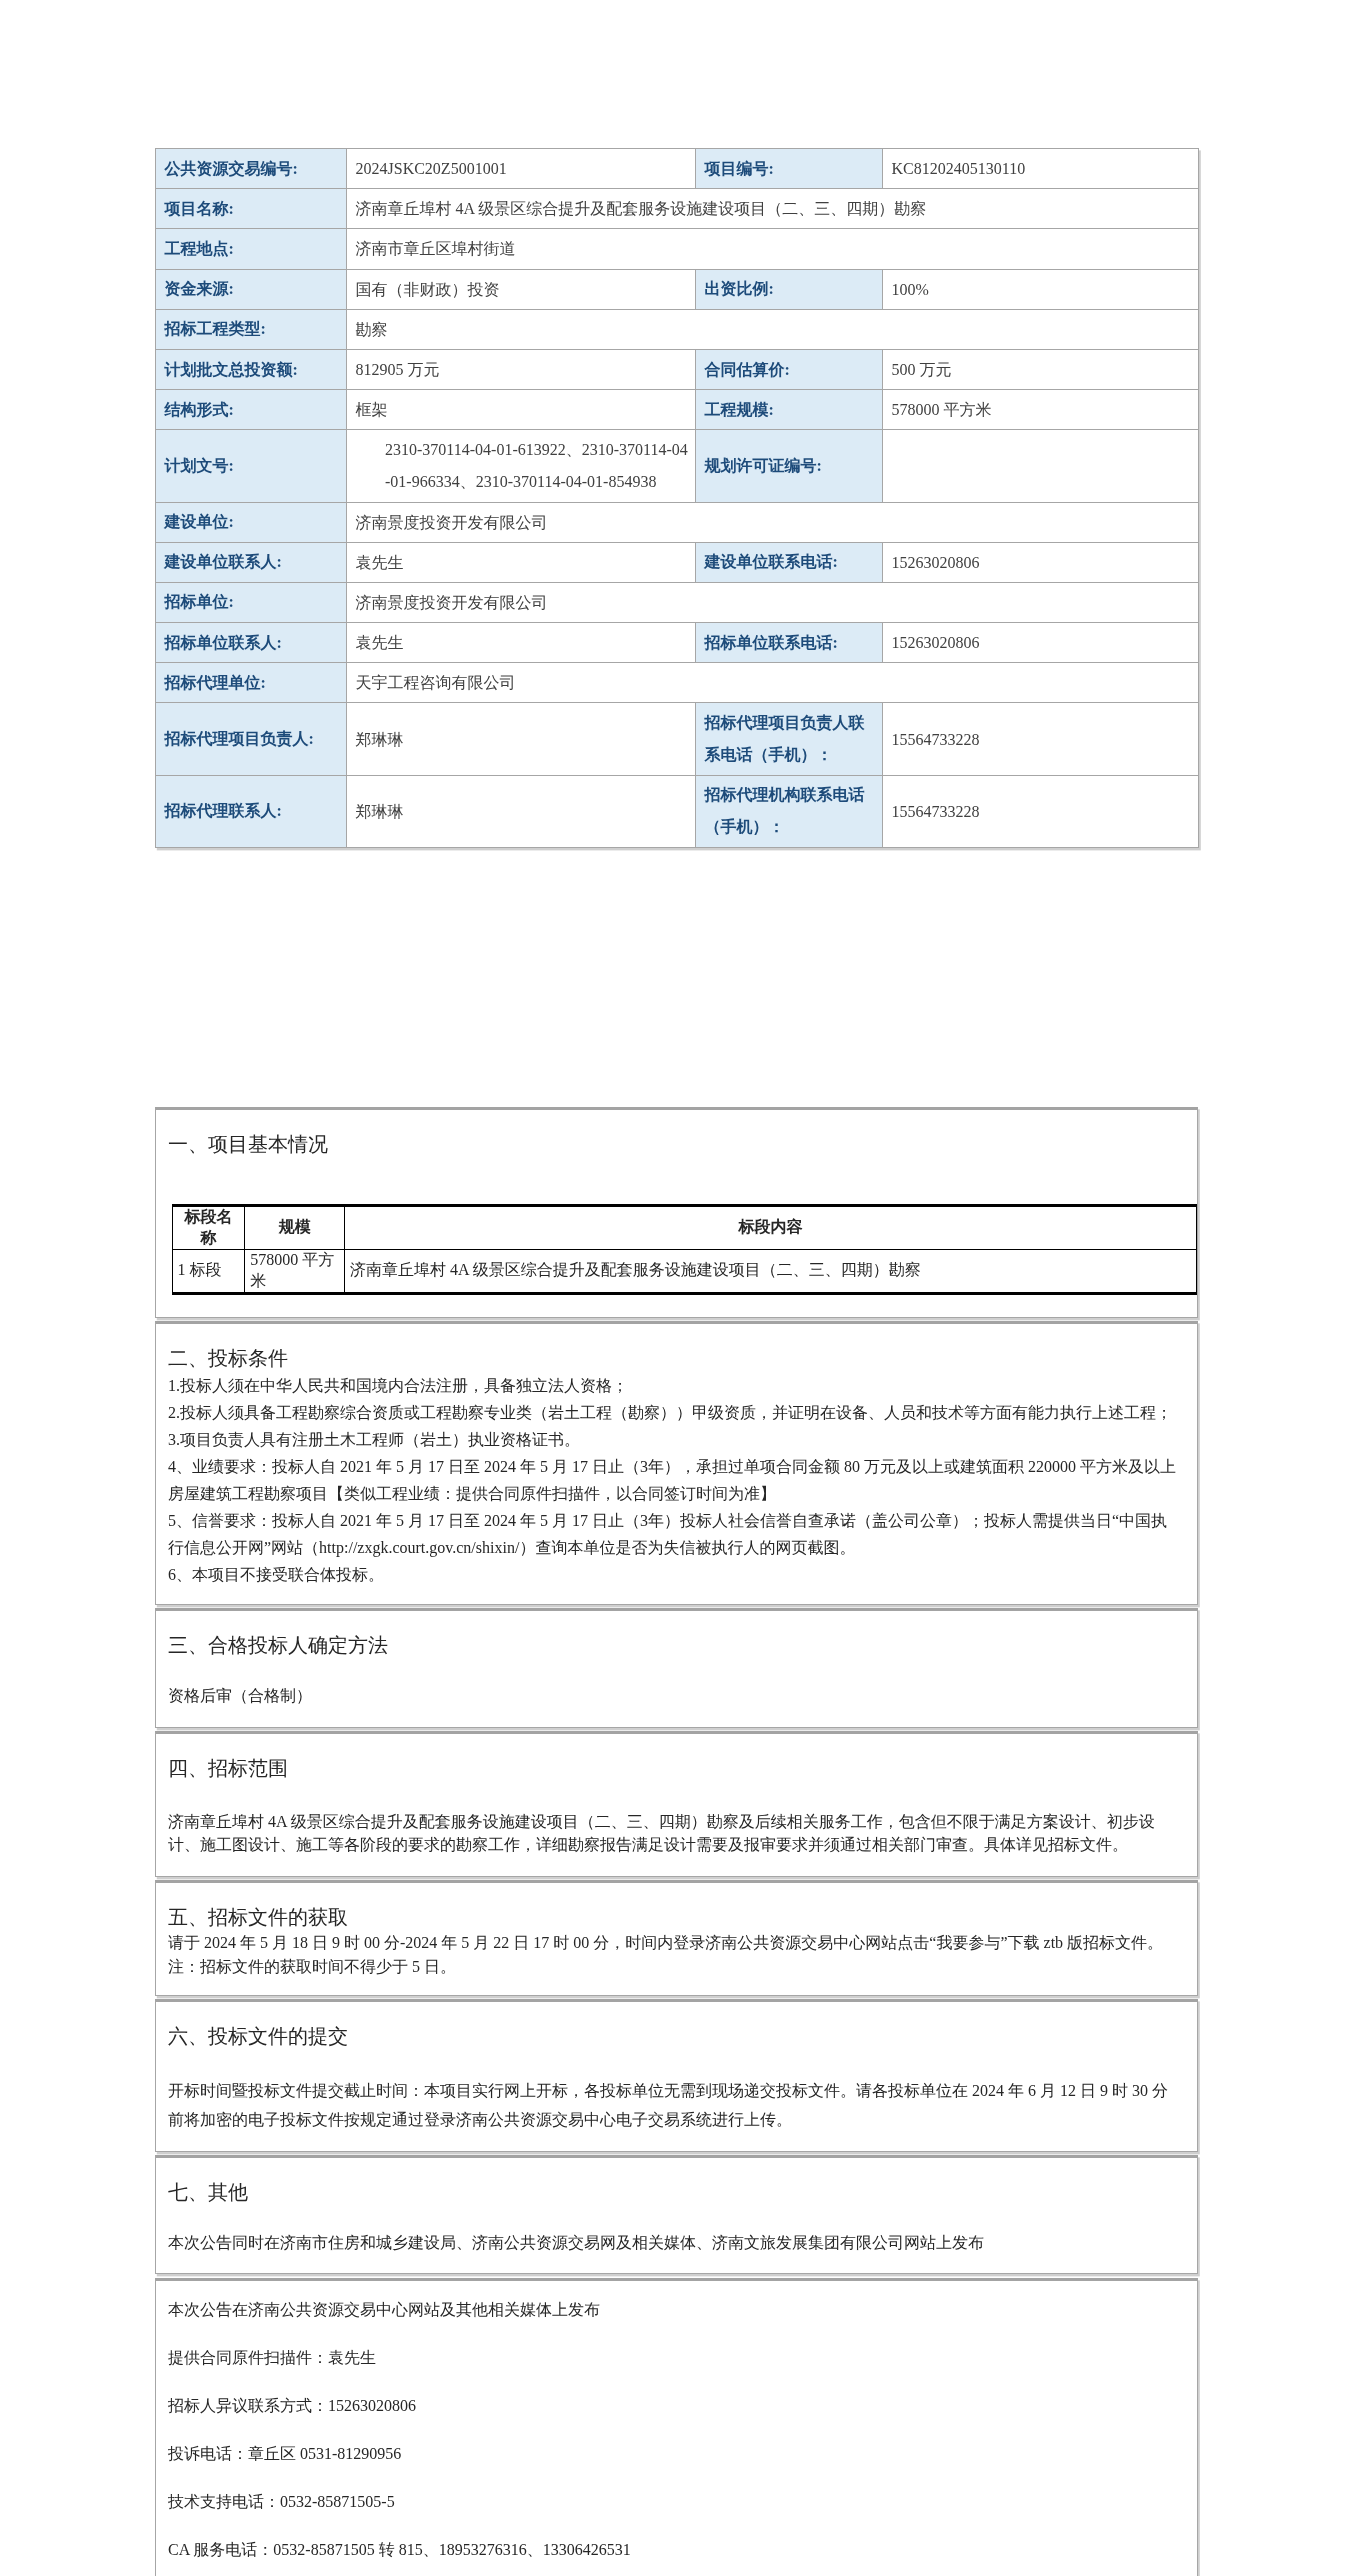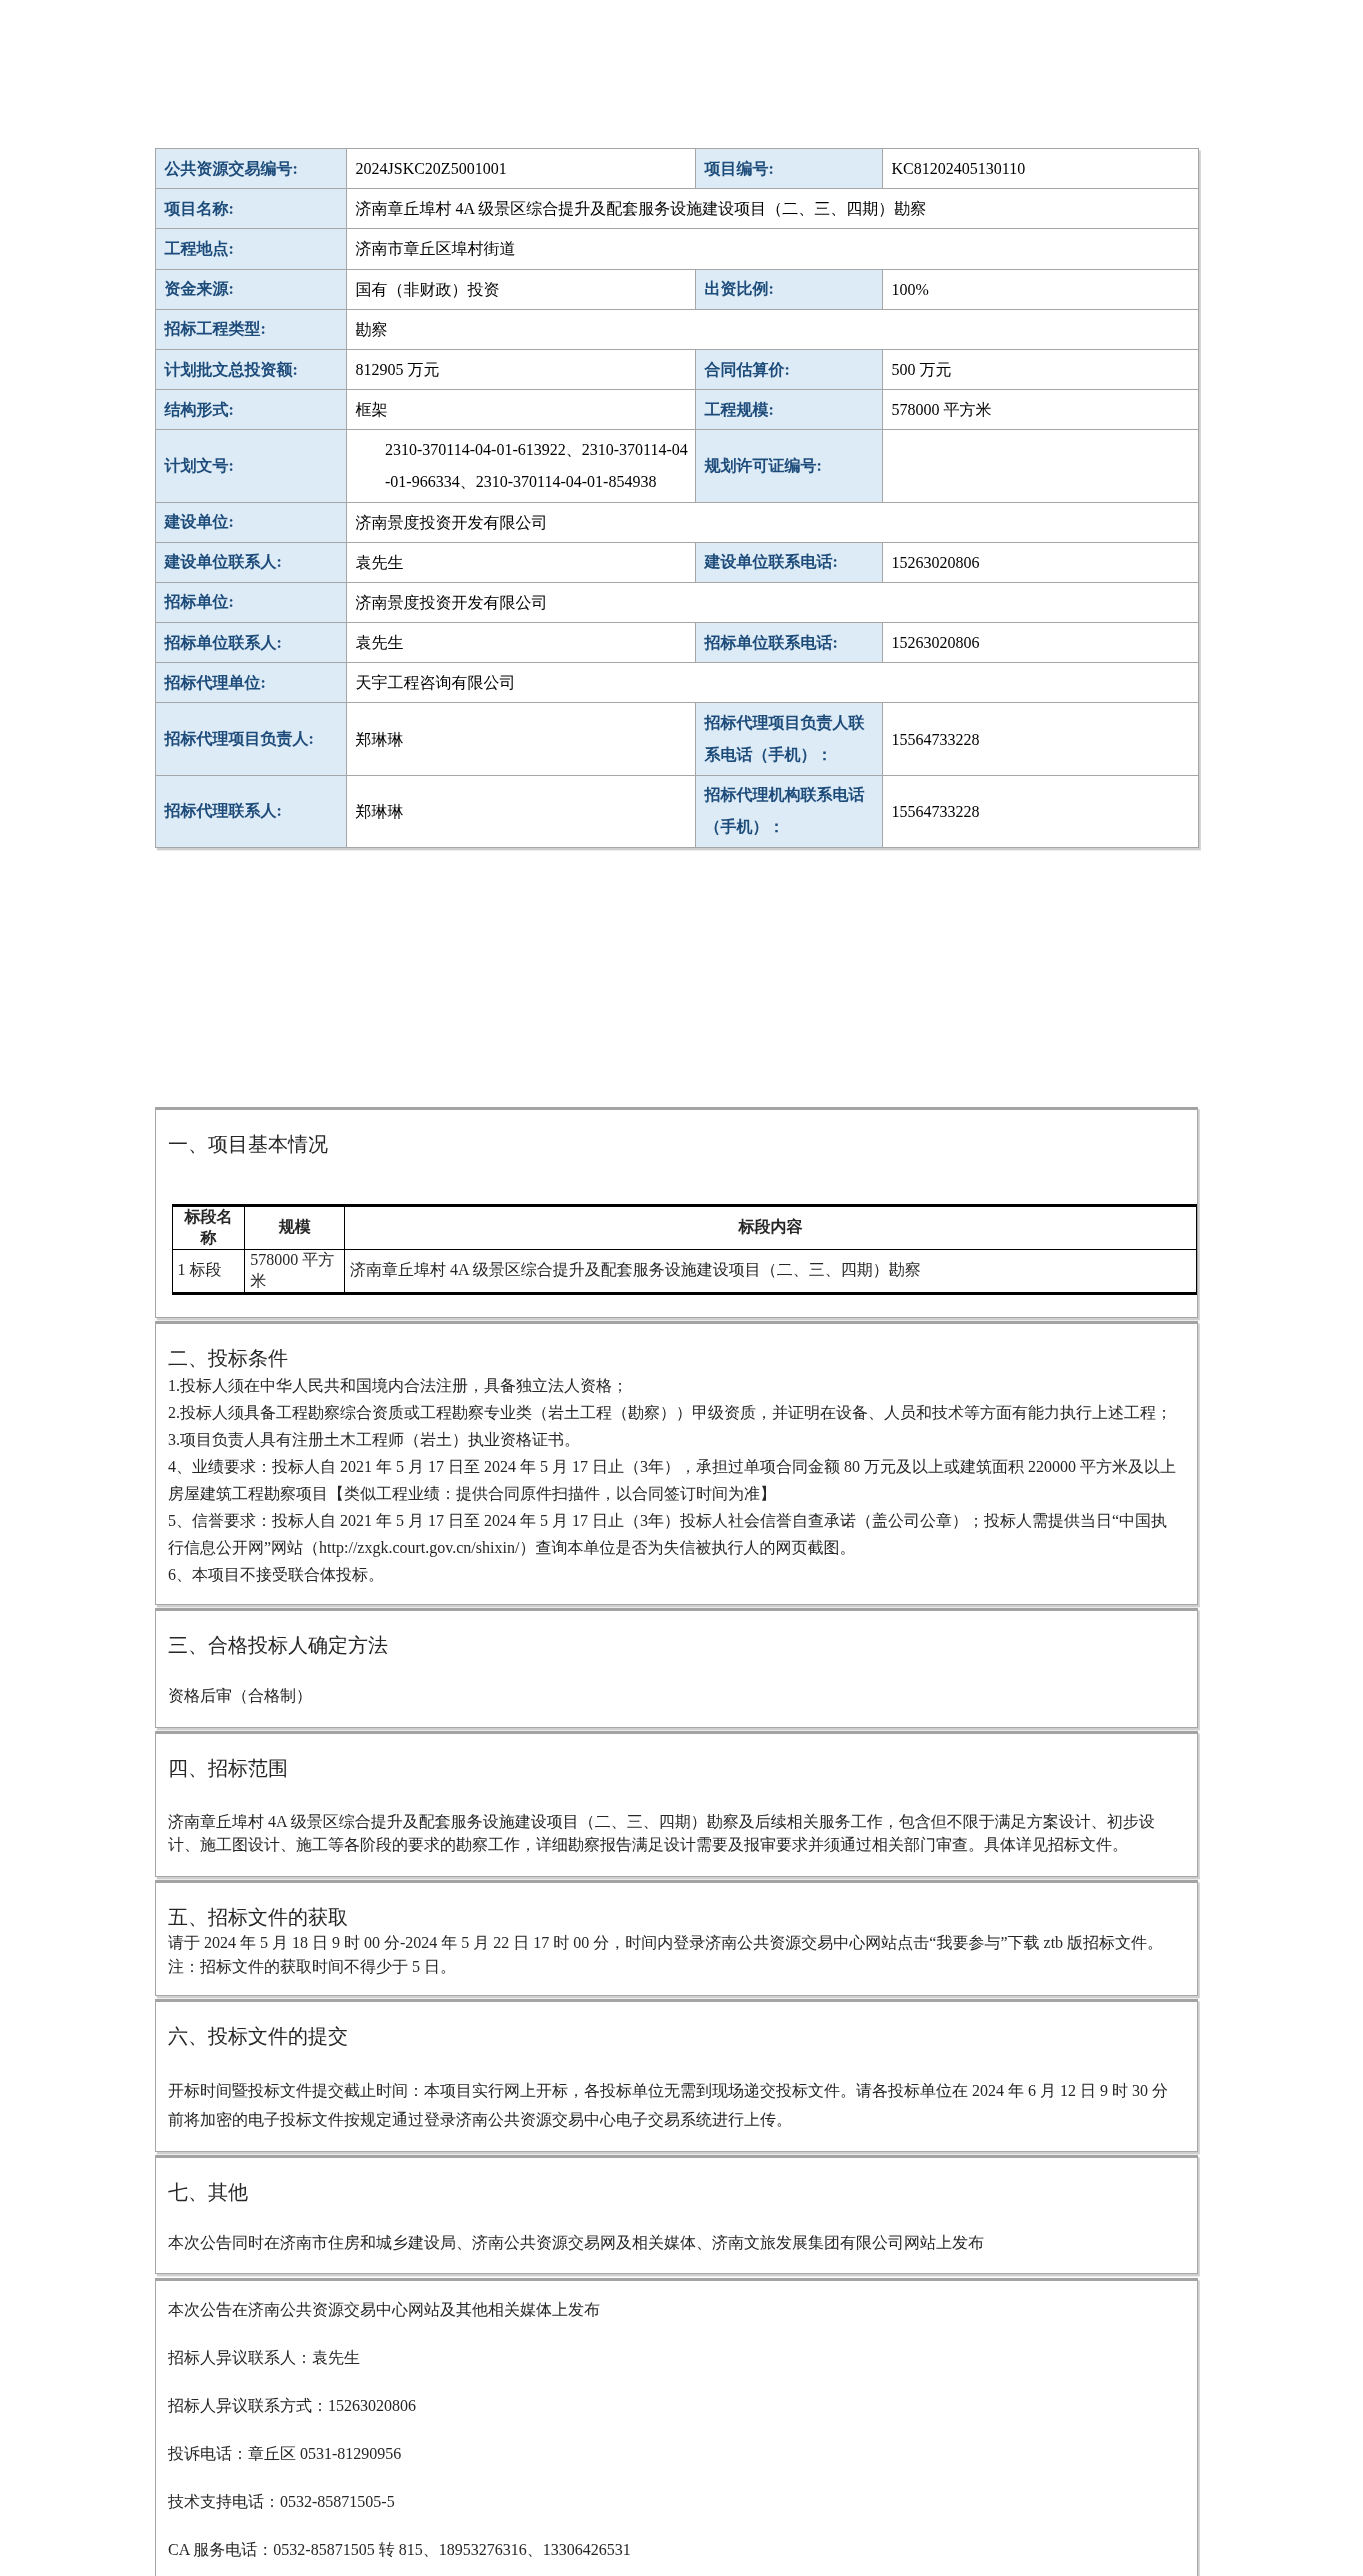--- a/index.html
+++ b/index.html
@@ -13,21 +13,21 @@
     border-collapse:collapse;table-layout:fixed;background:#fff;
     border:1.8px solid #9a9a9a;box-shadow:1.8px 2.4px 0 #cfcfcf;
   }
   .info-table td{
     border:1.2px solid #a6a6a6;font-size:16px;vertical-align:middle;
     padding:3.6px 6px 3.6px 8.5px;overflow:hidden;
   }
   .info-table td.lbl{
     background:#dcebf6;color:#1d4b7a;font-weight:bold;line-height:32px;
   }
-  .info-table td.val{color:#000000;line-height:27px;}
+  .info-table td.val{color:#404040;line-height:27px;}
   .info-table td.val.brk{word-break:break-all;line-height:32px;padding-left:38px;}
   .info-table tr{height:38px;}
   .info-table tr.r-tall{height:68px;}
   .info-table tr.r-big{height:60px;}
   
   .sections{position:absolute;left:155px;top:1107px;width:1043px;}
   .sec{
     box-sizing:border-box;width:100%;background:#fff;
     border:1.2px solid #a6a6a6;border-top:3px solid #a3a3a3;
     box-shadow:1.8px 2.4px 0 #cfcfcf;margin-bottom:3.6px;
@@ -202,21 +202,21 @@
     <p class="body-p s6-body">开标时间暨投标文件提交截止时间：本项目实行网上开标，各投标单位无需到现场递交投标文件。请各投标单位在 2024 年 6 月 12 日 9 时 30 分前将加密的电子投标文件按规定通过登录济南公共资源交易中心电子交易系统进行上传。</p>
   </div>
 
   <div class="sec">
     <p class="sec-h">七、其他</p>
     <p class="body-p s7-body">本次公告同时在济南市住房和城乡建设局、济南公共资源交易网及相关媒体、济南文旅发展集团有限公司网站上发布</p>
   </div>
 
   <div class="sec">
     <p class="contact">本次公告在济南公共资源交易中心网站及其他相关媒体上发布</p>
-    <p class="contact">招标人异议联系人：袁先生</p>
+    <p class="contact">提供合同原件扫描件：袁先生</p>
     <p class="contact">招标人异议联系方式：15263020806</p>
     <p class="contact">投诉电话：章丘区 0531-81290956</p>
     <p class="contact">技术支持电话：0532-85871505-5</p>
     <p class="contact">CA 服务电话：0532-85871505 转 815、18953276316、13306426531</p>
   </div>
 
   <div class="sec sec-announce">
     
   </div>
 

